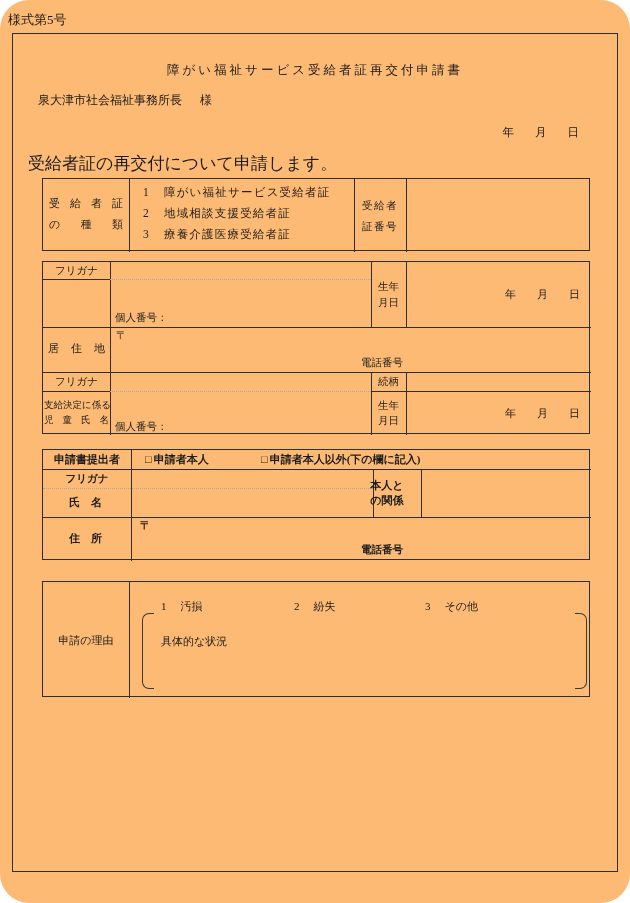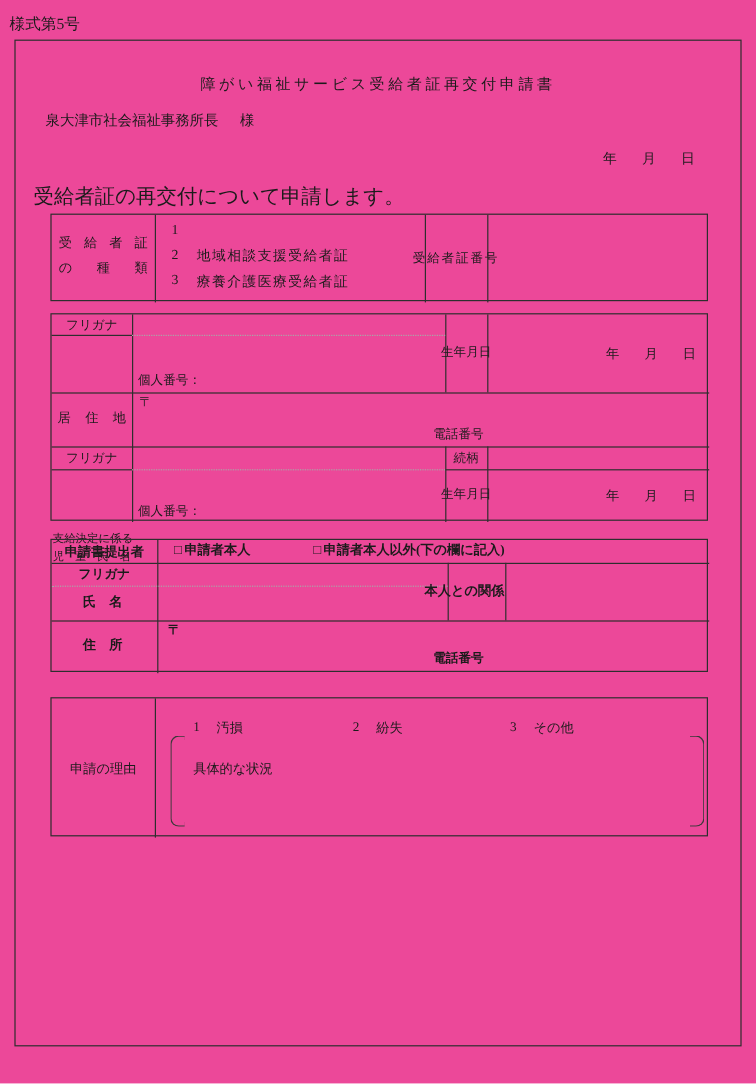--- a/index.html
+++ b/index.html
@@ -1,25 +1,25 @@
 <!DOCTYPE html>
 <html><head>
 <meta charset="utf-8">
 <style>
   html,body { margin:0; padding:0; background:#ffffff; }
-  .page { position:relative; width:630px; height:903px; background:#ec4899;
-          font-family:"Liberation Serif","DejaVu Serif",serif; color:#1b1b1b; overflow:hidden; }
+  .page { position:relative; width:630px; height:903px; background:#fdba74;
+          font-family:"Liberation Serif","DejaVu Serif",serif; color:#1b1b1b; overflow:hidden;border-radius:29px; }
   .t   { position:absolute; white-space:nowrap; line-height:1.25; }
   .vl  { position:absolute; width:0; border-left:1px solid #2e2e2e; }
   .hl  { position:absolute; height:0; border-top:1px solid #2e2e2e; }
   .dot { border-top:1px dotted #a8a8a8; }
   .box { position:absolute; border:1px solid #2e2e2e; box-sizing:border-box; }
   .cell{ position:absolute; display:flex; align-items:center; justify-content:center;
          text-align:center; white-space:nowrap; }
-  .col { flex-direction:row; }
+  .col { flex-direction:column; }
   .jl  { position:absolute; text-align:justify; text-align-last:justify; text-justify:inter-character;
          white-space:nowrap; }
   .daterow { position:absolute; display:flex; justify-content:flex-end; align-items:center;
              gap:21px; padding-right:11px; box-sizing:border-box; }
   .optrow  { position:absolute; display:flex; align-items:center; gap:14px; }
   .brk { position:absolute; box-sizing:border-box; }
   .brk-l { border-left:1px solid #3a3a3a; border-top:1px solid #3a3a3a; border-bottom:1px solid #3a3a3a;
            border-radius:7px 0 0 7px; }
   .brk-r { border-right:1px solid #3a3a3a; border-top:1px solid #3a3a3a; border-bottom:1px solid #3a3a3a;
            border-radius:0 7px 7px 0; }
@@ -54,20 +54,21 @@
     <i class="vl" style="left:311px; top:0; height:73px;"></i>
     <i class="vl" style="left:363px; top:0; height:73px;"></i>
 
     <div class="jl" style="left:6px; top:14px; width:74px; font-size:11px; line-height:21px;">
       <div>受給者証</div>
       <div>の種類</div>
     </div>
 
     <div class="optrow" style="left:100px; top:3px; height:20px; font-size:11.5px; letter-spacing:1.2px;">
       <span>1</span>
+      <span>障がい福祉サービス受給者証</span>
     </div>
     <div class="optrow" style="left:100px; top:24px; height:20px; font-size:11.5px; letter-spacing:1.2px;">
       <span>2</span>
       <span>地域相談支援受給者証</span>
     </div>
     <div class="optrow" style="left:100px; top:45px; height:20px; font-size:11.5px; letter-spacing:1.2px;">
       <span>3</span>
       <span>療養介護医療受給者証</span>
     </div>
 
@@ -111,21 +112,21 @@
     <div class="jl" style="left:5px; top:79px; width:57px; font-size:11px;">居住地</div>
 
     <div class="t" style="left:73px; top:67px; font-size:11px;">〒</div>
 
     <div class="t" style="left:318px; top:94px; font-size:10.5px;">電話番号</div>
 
     <div class="cell" style="left:0; top:110px; width:67px; height:19px; font-size:10.5px;">フリガナ</div>
 
     <div class="cell" style="left:328px; top:110px; width:35px; height:19px; font-size:10.5px;">続柄</div>
 
-    <div class="jl" style="left:1px; top:136px; width:65px; font-size:9.5px; line-height:15px;margin-top:45px;">
+    <div class="jl" style="left:1px; top:136px; width:65px; font-size:9.5px; line-height:15px;">
       <div>支給決定に係る</div>
       <div>児童氏名</div>
     </div>
 
     <div class="t" style="left:72px; top:158px; font-size:10.5px;">個人番号：</div>
 
     <div class="cell col" style="left:328px; top:129px; width:35px; height:44px; font-size:10.5px; line-height:15.5px;">
       <div>生年</div>
       <div>月日</div>
     </div>

